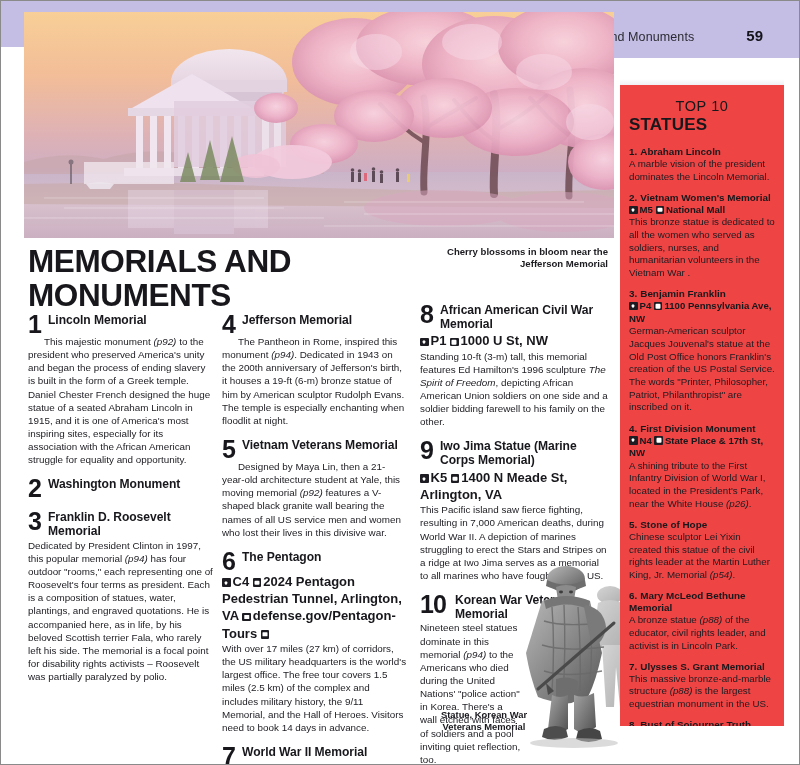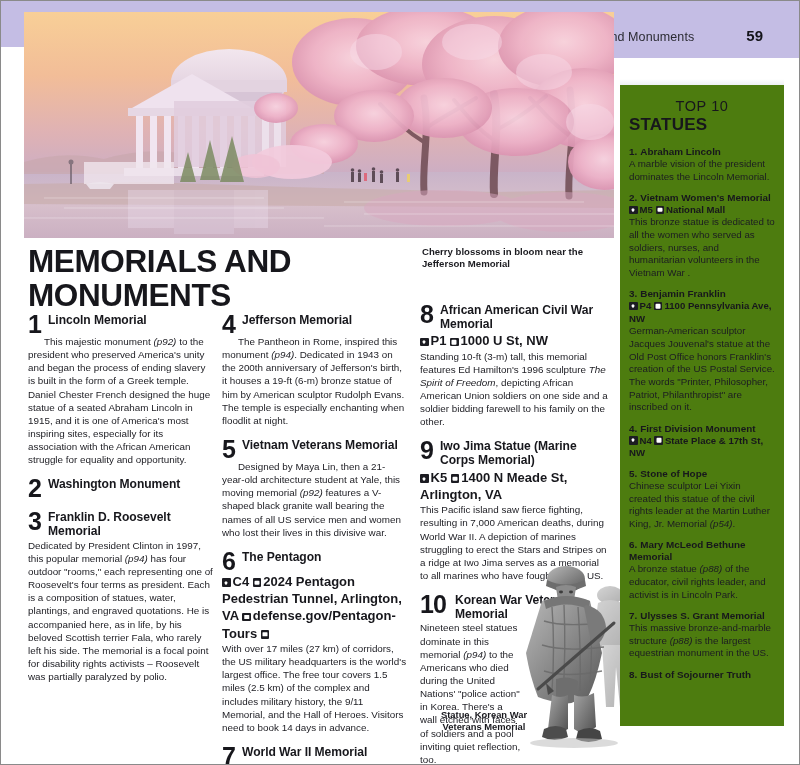--- a/index.html
+++ b/index.html
@@ -61,21 +61,21 @@
     font-size: 31.5px; line-height: 1.09;
     font-weight: 800; letter-spacing: -0.4px;
     color: #17171c; text-transform: uppercase;
   }
 
   
   .photo-caption {
     position: absolute; left: 421px; top: 245px;
     width: 186px;
     font-size: 9.6px; line-height: 1.28;
-    font-weight: 700; color: #1b1b20;
+    font-weight: 700; color: #1b1b20; text-align: right;
   }
 
   
   .col { position: absolute; top: 0; }
   .col1 { left: 27px;  width: 185px; top: 312px; }
   .col2 { left: 221px; width: 185px; top: 312px; }
   .col3 { left: 419px; width: 188px; top: 272px; }
 
   .entry { margin-bottom: 11px; position: relative; }
   .entry-head {
@@ -130,21 +130,21 @@
     position: absolute; left: 424px; top: 708px;
     width: 118px;
     font-size: 9.4px; line-height: 1.3; font-weight: 700;
     color: #17171c; text-align: center;
   }
 
   
   .sidebar {
     position: absolute; left: 619px; top: 78px;
     width: 164px; height: 647px;
-    background: #4d7c0f;
+    background: #ef4444;
     padding: 0 9px;
     overflow: hidden;
   }
   .sidebar::before {
     
     content: ""; position: absolute; left: 0; top: 0;
     width: 100%; height: 6px;
     background: linear-gradient(180deg,#ffffff 0%, #eef0f4 100%);
   }
   .sb-kicker {
@@ -534,20 +534,21 @@
     </div>
 
     <div class="sb-item">
       <div class="sb-name">
         <span class="sb-num">4.</span><span>First Division Monument</span>
       </div>
       <div class="sb-meta">
         <span class="chip pin"></span><span>N4</span>
         <span class="chip loc"></span><span>State Place &amp; 17th St, NW</span>
       </div>
+      <div class="sb-desc">A shining tribute to the First Infantry Division of World War I, located in the President's Park, near the White House <span class="it">(p26)</span>.</div>
     </div>
 
     <div class="sb-item">
       <div class="sb-name">
         <span class="sb-num">5.</span><span>Stone of Hope</span>
       </div>
       <div class="sb-desc">Chinese sculptor Lei Yixin created this statue of the civil rights leader at the Martin Luther King, Jr. Memorial <span class="it">(p54)</span>.</div>
     </div>
 
     <div class="sb-item">

